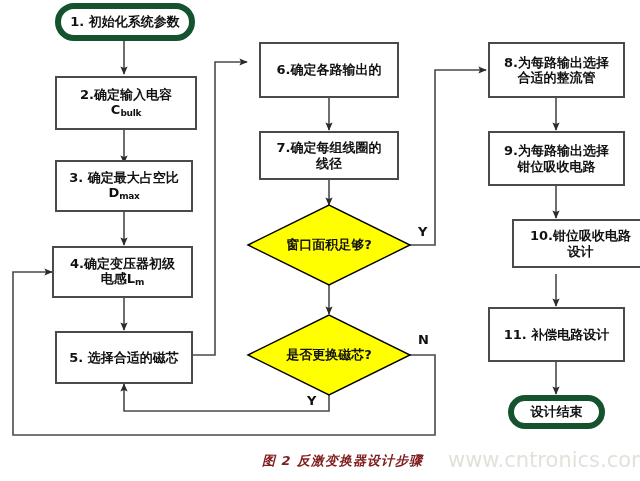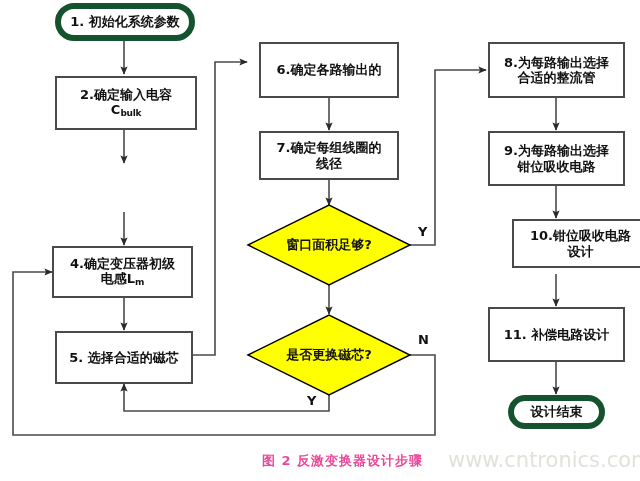--- a/index.html
+++ b/index.html
@@ -72,23 +72,24 @@
     font-weight: bold;
     letter-spacing: -0.3px;
   }
   .nline2 { display: block; }
   #caption {
     position: absolute;
     left: 262px;
     top: 452px;
     font-size: 13px;
     font-weight: bold;
-    color: #ec4899;
+    color: #7f1d1d;
     letter-spacing: 1px;
     white-space: nowrap;
+    font-style: italic;
   }
   #watermark {
     position: absolute;
     left: 448px;
     top: 448px;
     font-size: 21px;
     color: #dfe3da;
     font-family: "DejaVu Sans", "Liberation Sans", sans-serif;
     letter-spacing: 0px;
     white-space: nowrap;
@@ -146,20 +147,26 @@
     <span>1. 初始化系统参数</span>
   </div>
 
   <div class="node proc" style="left:55px; top:76px; width:142px; height:54px;">
     <span>
       <span>2.确定输入电容</span>
       <span class="nline2"><span>C</span><span class="sub">bulk</span></span>
     </span>
   </div>
 
+  <div class="node proc" style="left:55px; top:160px; width:138px; height:52px;">
+    <span>
+      <span>3. 确定最大占空比</span>
+      <span class="nline2"><span>D</span><span class="sub">max</span></span>
+    </span>
+  </div>
 
   <div class="node proc" style="left:52px; top:246px; width:141px; height:52px;">
     <span>
       <span>4.确定变压器初级</span>
       <span class="nline2"><span>电感L</span><span class="sub">m</span></span>
     </span>
   </div>
 
   <div class="node proc" style="left:55px; top:331px; width:138px; height:53px;">
     <span>5. 选择合适的磁芯</span>

